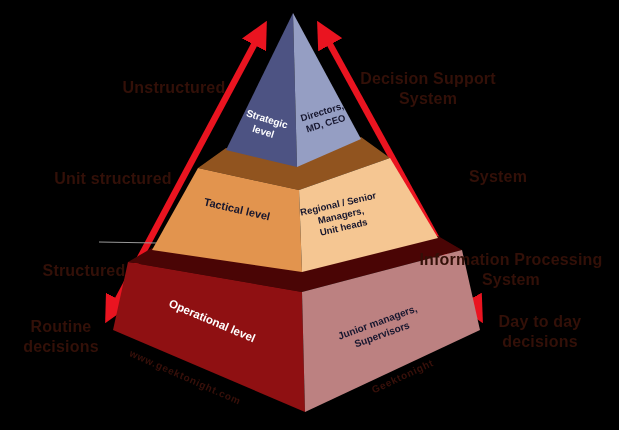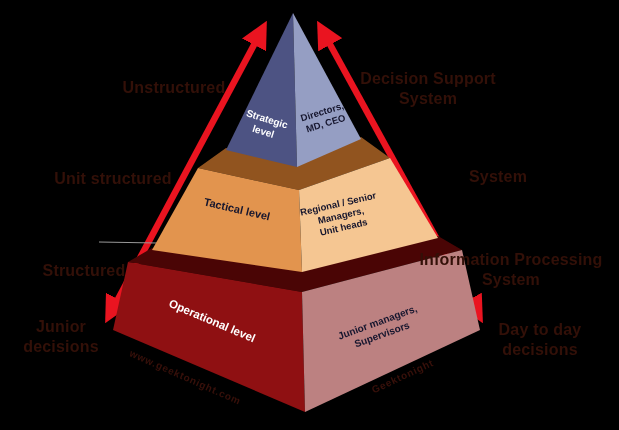--- a/index.html
+++ b/index.html
@@ -74,39 +74,39 @@
     <div>Supervisors</div>
   </div>
 
   <div class="lbl ann" style="left:174px;top:88px">Unstructured</div>
 
   <div class="lbl ann" style="left:113px;top:179px">Unit structured</div>
 
   <div class="lbl ann" style="left:84px;top:271px">Structured</div>
 
   <div class="lbl ann" style="left:61px;top:337px">
-    <div>Junior</div>
+    <div>Routine</div>
     <div>decisions</div>
   </div>
 
   <div class="lbl ann" style="left:428px;top:89px">
     <div>Decision Support</div>
     <div>System</div>
   </div>
 
   <div class="lbl ann" style="left:498px;top:177px">
     <div>System</div>
   </div>
 
   <div class="lbl ann" style="left:511px;top:270px">
     <div>Information Processing</div>
     <div>System</div>
   </div>
 
-  <div class="lbl ann" style="left:540px;top:340px">
+  <div class="lbl ann" style="left:540px;top:332px">
     <div>Day to day</div>
     <div>decisions</div>
   </div>
 
   <div class="lbl rot wm" style="left:185px;top:378px;--r:24deg">www.geektonight.com</div>
 
   <div class="lbl rot wm" style="left:403px;top:377px;--r:-25deg">Geektonight</div>
 
 </div>
 

